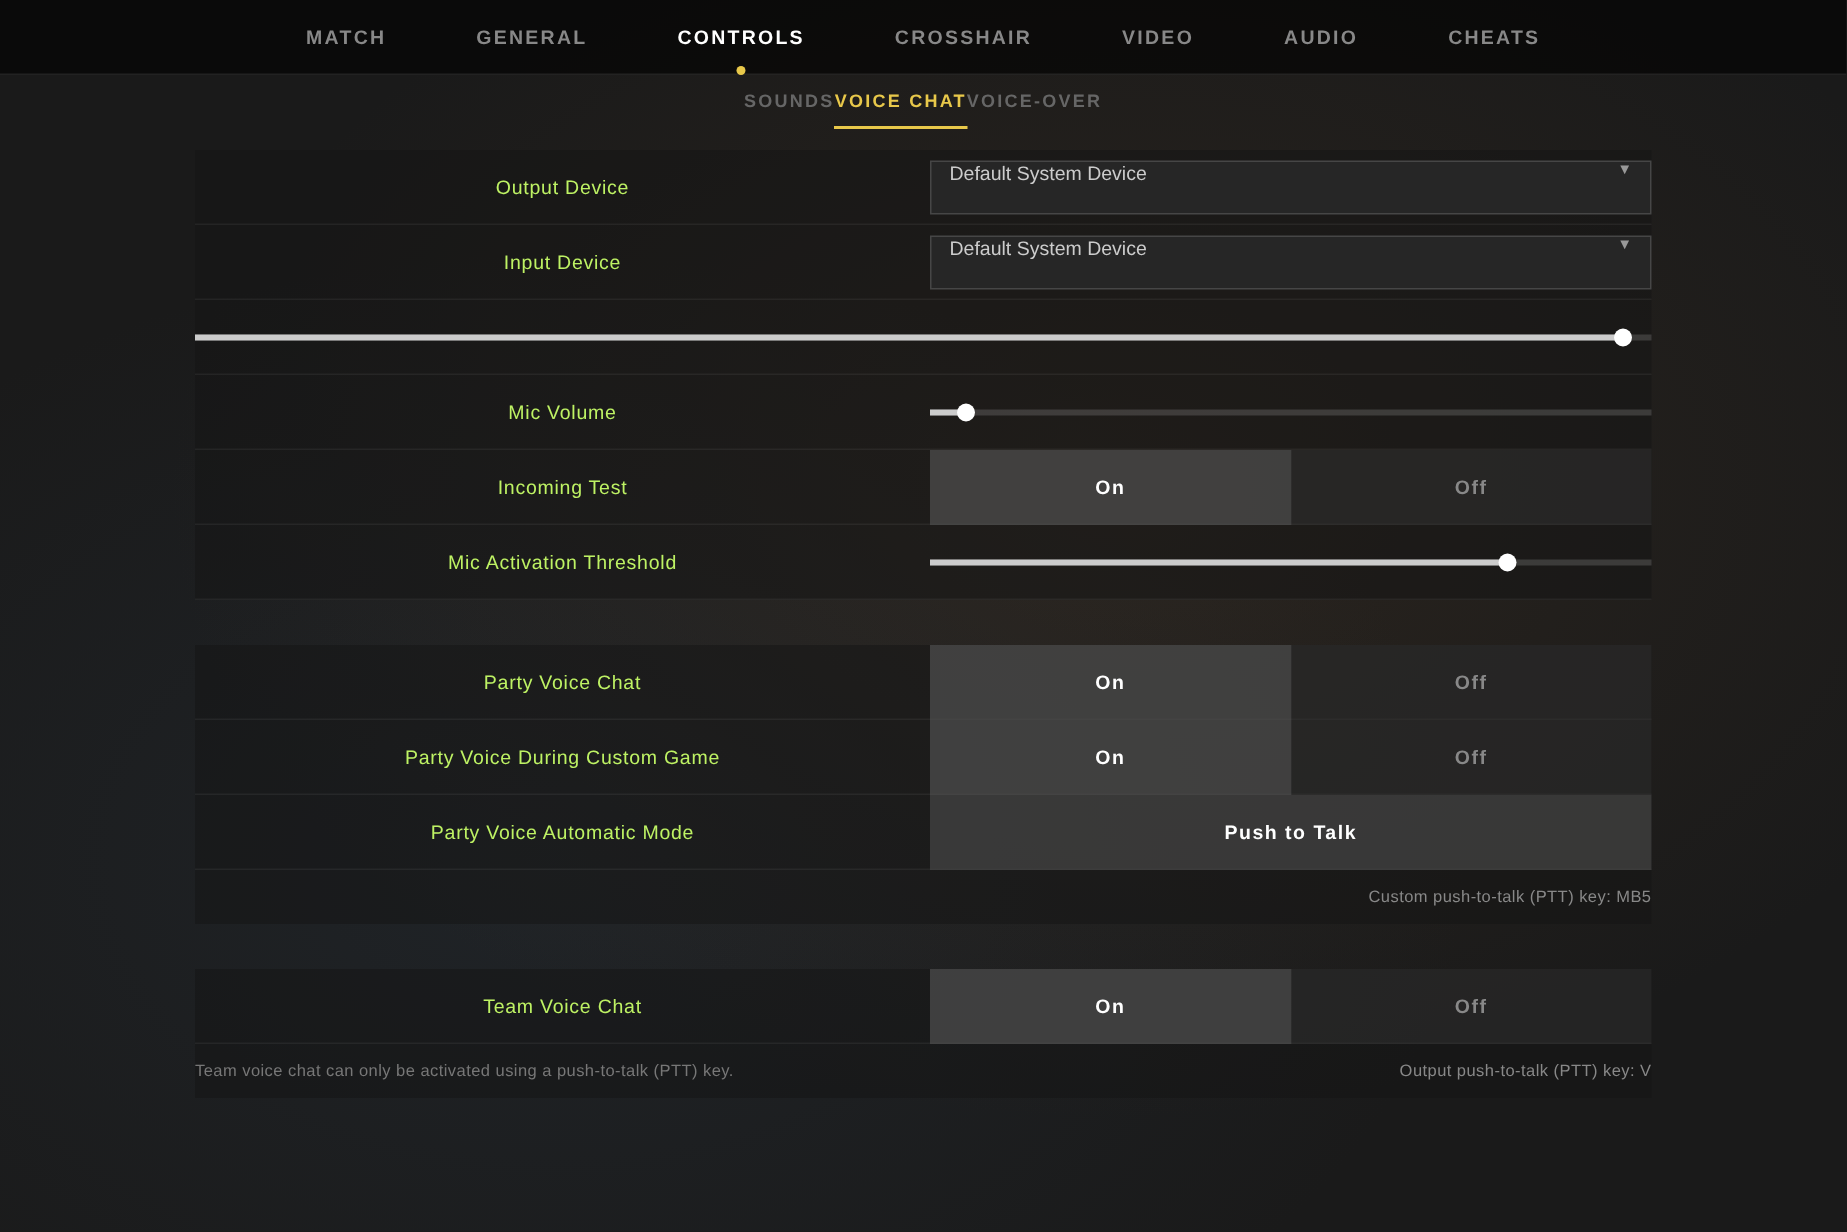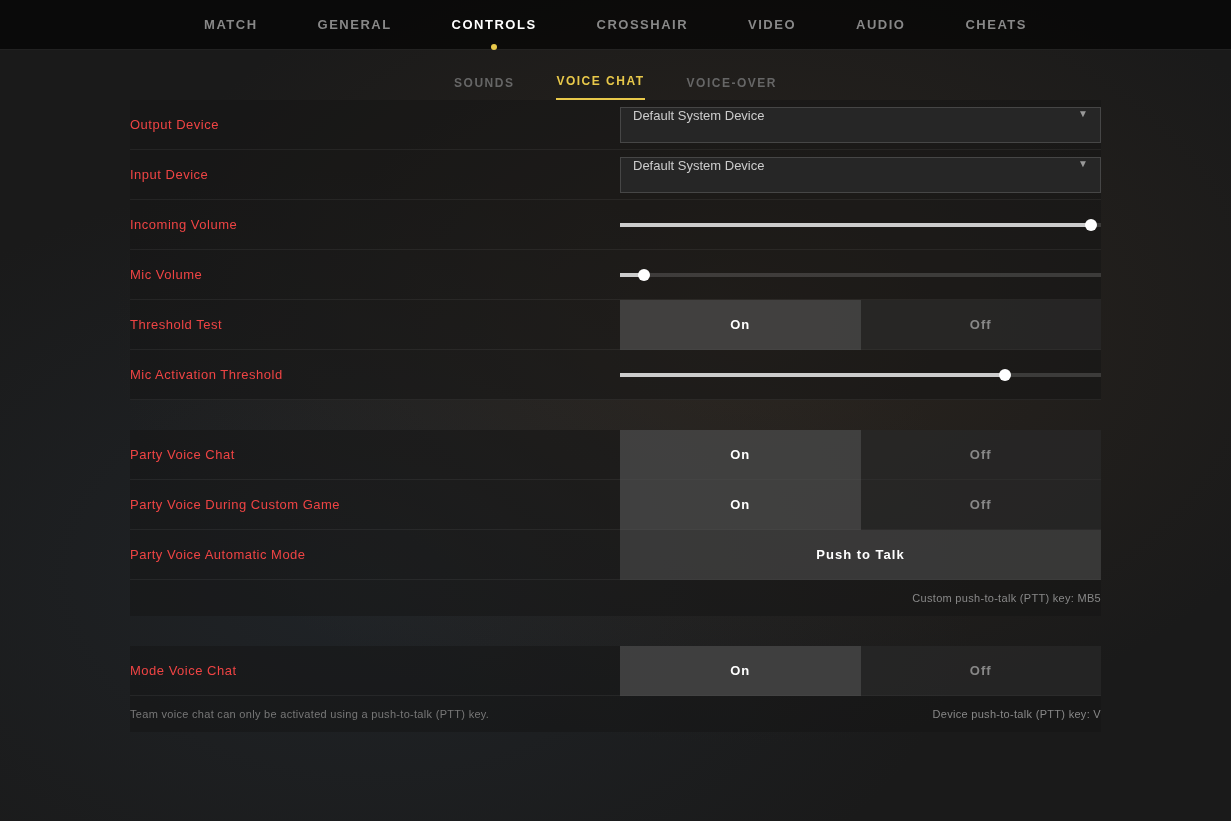--- a/index.html
+++ b/index.html
@@ -84,23 +84,24 @@
     .setting-row {
       display: flex;
       align-items: center;
       height: 50px;
       border-bottom: 1px solid rgba(255,255,255,0.06);
     }
 
     .setting-label {
       flex: 0 0 490px;
       font-size: 13px;
-      color: #ef4444;
+      color: #bef264;
       font-weight: 400;
       letter-spacing: 0.5px;
+      text-align: center;
     }
 
     .setting-control {
       flex: 1;
       display: flex;
       align-items: center;
     }
 
     
     .dropdown {
@@ -216,25 +217,24 @@
     }
 
     .ptt-text {
       font-size: 11px;
       color: #888;
       letter-spacing: 0.3px;
     }
 
     .sub-nav-deco {
       display: flex;
-      align-items: flex-end;
+      align-items: flex-start;
       justify-content: center;
       height: 50px;
       position: relative;
-      gap: 42px;
     }
   </style>
 </head>
 <body>
 
 <nav class="top-nav">
   <div class="nav-item">MATCH</div>
   <div class="nav-item">GENERAL</div>
   <div class="nav-item active">CONTROLS</div>
   <div class="nav-item">CROSSHAIR</div>
@@ -266,41 +266,40 @@
       <div class="setting-label">Input Device</div>
       <div class="setting-control">
         <div class="dropdown">
           <span>Default System Device</span>
           <span class="arrow">▼</span>
         </div>
       </div>
     </div>
 
     <div class="setting-row">
-      <div class="setting-label">Incoming Volume</div>
       <div class="setting-control">
         <div class="slider-track">
           <div class="slider-fill" style="width:98%"></div>
           <div class="slider-thumb" style="left:calc(98% - 6px)"></div>
         </div>
       </div>
     </div>
 
     <div class="setting-row">
       <div class="setting-label">Mic Volume</div>
       <div class="setting-control">
         <div class="slider-track">
           <div class="slider-fill" style="width:5%"></div>
           <div class="slider-thumb" style="left:calc(5% - 6px)"></div>
         </div>
       </div>
     </div>
 
     <div class="setting-row" style="height:50px;padding:0;">
-      <div class="setting-label">Threshold Test</div>
+      <div class="setting-label">Incoming Test</div>
       <div class="setting-control" style="padding:0;">
         <div class="toggle-group">
           <div class="toggle-btn selected-on">On</div>
           <div class="toggle-btn selected-off">Off</div>
         </div>
       </div>
     </div>
 
     <div class="setting-row">
       <div class="setting-label">Mic Activation Threshold</div>
@@ -350,28 +349,28 @@
       <div></div>
       <div class="ptt-text">Custom push-to-talk (PTT) key: MB5</div>
     </div>
   </div>
 
   <div class="section-gap"></div>
 
   <div class="section-block">
 
     <div class="setting-row" style="height:50px;padding:0;">
-      <div class="setting-label">Mode Voice Chat</div>
+      <div class="setting-label">Team Voice Chat</div>
       <div class="setting-control" style="padding:0;">
         <div class="toggle-group">
           <div class="toggle-btn selected-on">On</div>
           <div class="toggle-btn selected-off">Off</div>
         </div>
       </div>
     </div>
 
     <div class="note-row">
       <div class="note-text">Team voice chat can only be activated using a push-to-talk (PTT) key.</div>
-      <div class="ptt-text">Device push-to-talk (PTT) key: V</div>
+      <div class="ptt-text">Output push-to-talk (PTT) key: V</div>
     </div>
   </div>
 
 </div>
 
 </body></html>

